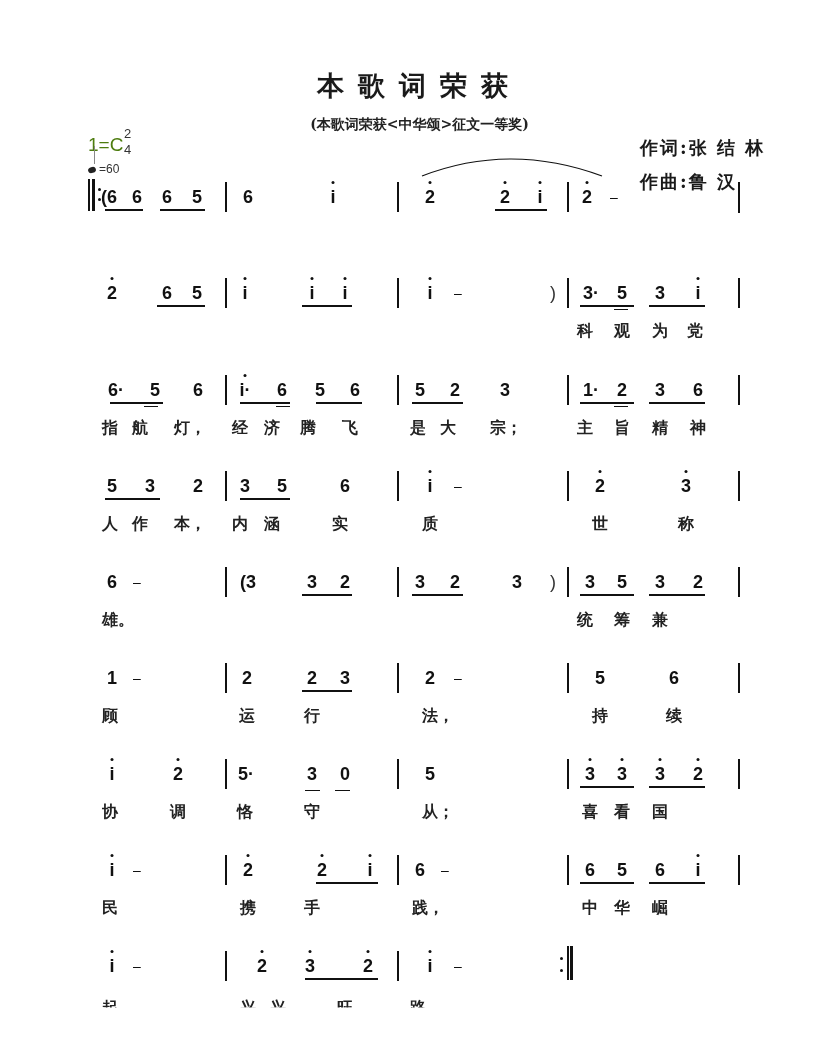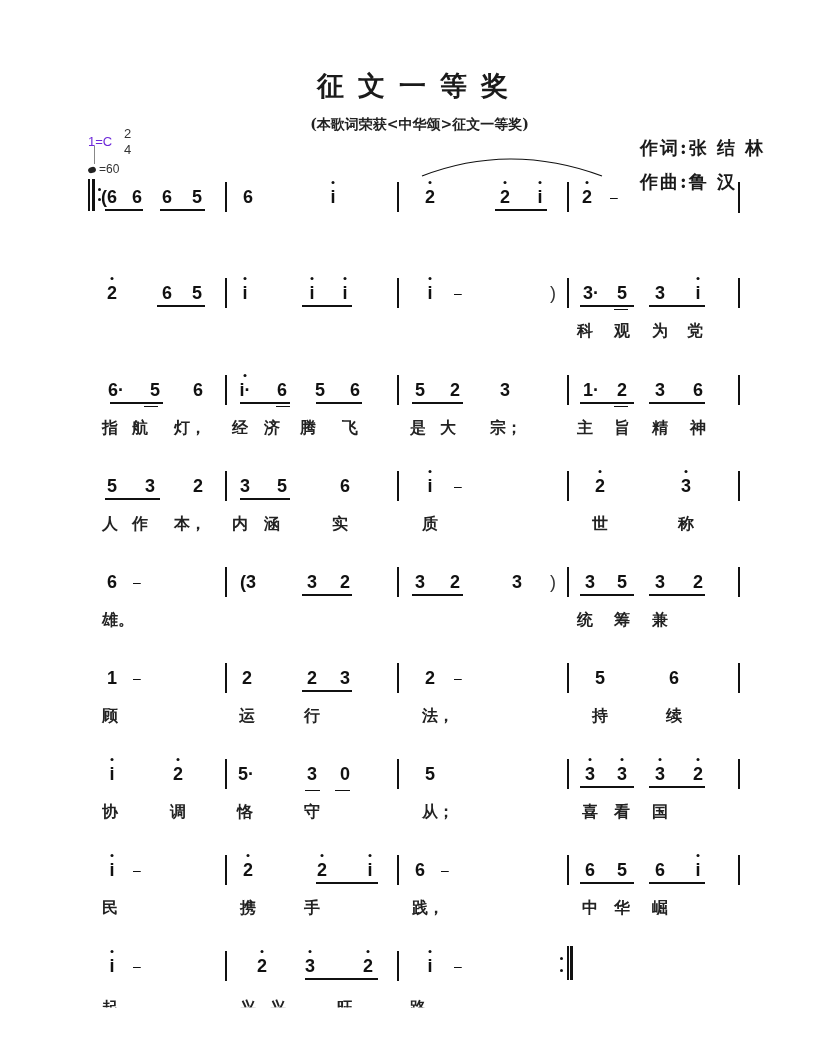--- a/index.html
+++ b/index.html
@@ -6,42 +6,42 @@
   body { width:839px; height:1042px; position:relative; overflow:hidden;
          font-family:"Liberation Sans", sans-serif; color:#111; }
   .abs { position:absolute; }
   .title { left:0; width:839px; top:68px; text-align:center;
            font-family:"DejaVu Serif", serif; font-size:27px; font-weight:bold;
            letter-spacing:14px; color:#1a1a1a; }
   .subtitle { left:0; width:839px; top:116px; text-align:center;
               font-family:"DejaVu Serif", serif; font-size:14px; font-weight:bold; color:#222; }
   .credit { left:640px; font-family:"DejaVu Serif", serif; font-size:18px; font-weight:bold;
             letter-spacing:2px; color:#1a1a1a; }
-  .key { left:88px; top:134px; font-size:13px; color:#6d28d9; }
+  .key { left:88px; top:134px; font-size:19px; color:#4d7c0f; }
   .timesig { left:124px; top:126px; font-size:13px; color:#333; text-align:center; line-height:16px; }
   .tempo { left:88px; top:162px; font-size:12px; color:#333; }
   .tempo .stem { display:inline-block; width:1px; height:18px; background:#888;
                  position:absolute; left:6px; top:-16px; }
   .tempo .head { display:inline-block; width:8px; height:6px; border-radius:50%; background:#222;
                  transform:rotate(-20deg); margin-right:3px; vertical-align:middle; }
   .bar { width:1.5px; background:#111; height:30px; }
   .n { font-size:18px; font-weight:bold; line-height:20px; text-align:center; min-width:14px; }
   .n .dot { position:absolute; left:50%; top:-6px; width:3px; height:3px; border-radius:50%;
             background:#111; transform:translateX(-50%); }
   .ul { height:1.5px; background:#111; }
   .ul2 { height:1.2px; background:#111; }
   .lyr { font-family:"DejaVu Serif", serif; font-size:16px; font-weight:bold; color:#222; }
   .paren { font-size:18px; font-weight:normal; color:#333; }
   .dash { font-size:14px; font-weight:normal; }
   .repeat-bar { width:2px; background:#111; }
 </style>
 </head>
 <body>
 
-<div class="abs title">征文一等奖</div>
+<div class="abs title">本歌词荣获</div>
 <div class="abs subtitle">(本歌词荣获&lt;中华颂&gt;征文一等奖)</div>
 <div class="abs credit" style="top:136px">作词:张 结 林</div>
 <div class="abs credit" style="top:170px">作曲:鲁 汉</div>
 
 <div class="abs key">1=C</div>
 <div class="abs timesig">
   <div>2</div>
   <div>4</div>
 </div>
 <div class="abs tempo">

